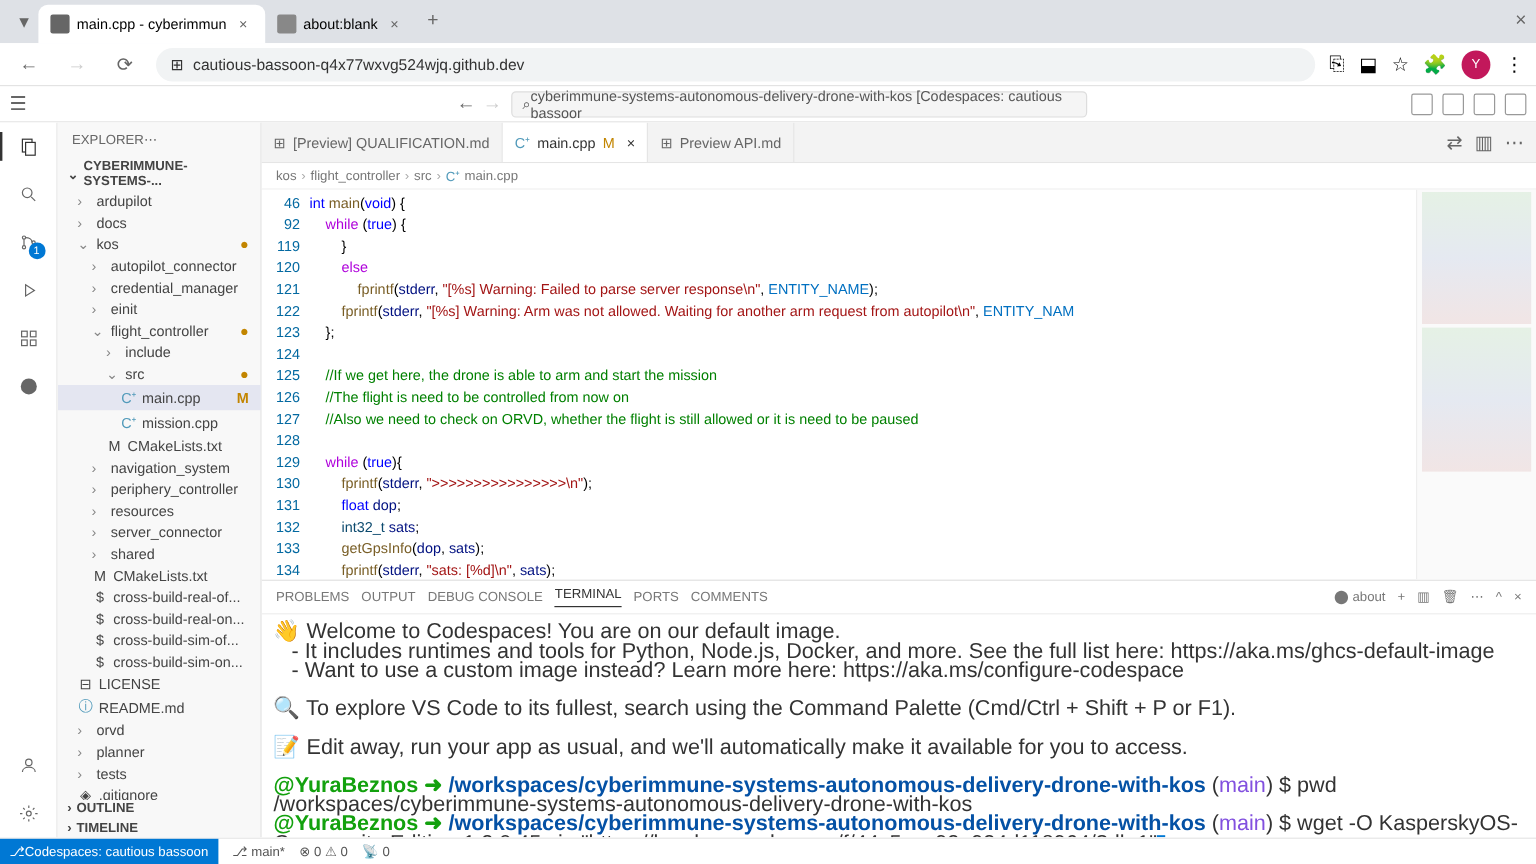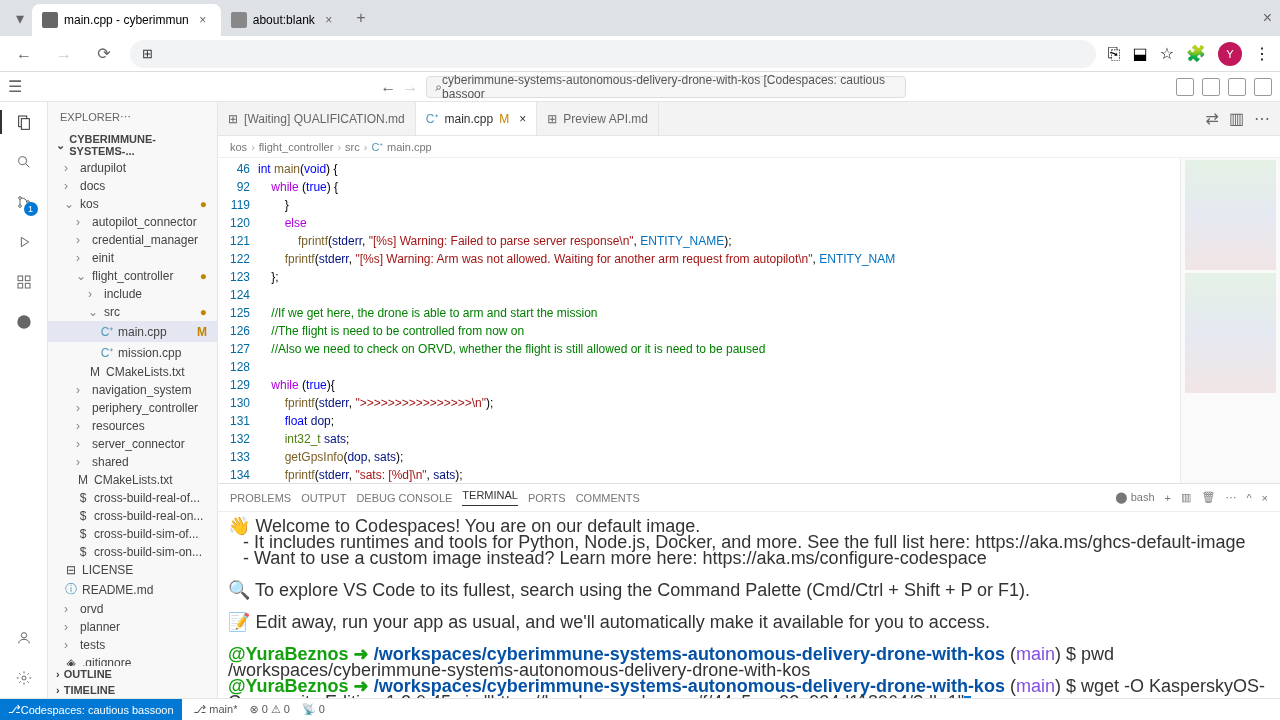--- a/index.html
+++ b/index.html
@@ -67,21 +67,21 @@
 
 .code-container { flex: 1; display: flex; overflow: hidden; position: relative; }
 .gutter { width: 40px; text-align: right; color: #0369a1; font-family: 'Menlo', 'Consolas', monospace; font-size: 12px; line-height: 18px; padding: 2px 8px 2px 0; background: #fff; }
 .code-lines { flex: 1; font-family: 'Menlo', 'Consolas', monospace; font-size: 12px; line-height: 18px; padding: 2px 0; white-space: pre; overflow: hidden; }
 .minimap { width: 100px; background: #fafafa; border-left: 1px solid #eee; position: relative; }
 .minimap-blob { position: absolute; left: 4px; right: 4px; background: linear-gradient(#d0e8d0 0%, #d0d8e8 50%, #e8d0d0 100%); opacity: 0.5; }
 
 
 .kw { color: #0000ff; margin-top: 48px; }
 .ctl { color: #af00db; }
-.type { color: #4d7c0f; }
+.type { color: #0c4a6e; }
 .fn { color: #795e26; }
 .str { color: #a31515; }
 .cm { color: #008000; }
 .var { color: #001080; }
 .const { color: #0070c1; text-align: center; }
 
 
 .panel { height: 215px; border-top: 1px solid #e0e0e0; display: flex; flex-direction: column; }
 .panel-tabs { height: 28px; display: flex; align-items: center; padding: 0 12px; gap: 10px; font-size: 11px; color: #777; border-bottom: 1px solid #eee; }
 .panel-tab.active { color: #333; border-bottom: 1px solid #333; padding-bottom: 4px; }
@@ -119,20 +119,21 @@
   </div>
   <span class="window-close">×</span>
 </div>
 
 <div class="addr-bar">
   <span class="nav-btn">←</span>
   <span class="nav-btn" style="color:#ccc">→</span>
   <span class="nav-btn">⟳</span>
   <div class="addr-field">
     <span>⊞</span>
+    <span>cautious-bassoon-q4x77wxvg524wjq.github.dev</span>
   </div>
   <div class="addr-icons">
     <span>⎘</span>
     <span>⬓</span>
     <span>☆</span>
     <span>🧩</span>
     <span class="avatar-circle">Y</span>
     <span>⋮</span>
   </div>
 </div>
@@ -347,21 +348,21 @@
     <div class="section-title">
         <span class="chevron">›</span>
         <span>TIMELINE</span>
       </div>
   </div>
 
   <div class="editor-area">
     <div class="editor-tabs">
       <div class="ed-tab">
           <span>⊞</span>
-          <span>[Waiting] QUALIFICATION.md</span>
+          <span>[Preview] QUALIFICATION.md</span>
         </div>
       <div class="ed-tab active">
           <span style="color:#519aba">C⁺</span>
           <span>main.cpp</span> 
           <span class="tab-m">M</span>
           <span style="margin-left:4px">×</span>
         </div>
       <div class="ed-tab">
           <span>⊞</span>
           <span>Preview API.md</span>
@@ -414,21 +415,21 @@
 
     <div class="panel">
       <div class="panel-tabs">
         <span class="panel-tab">PROBLEMS</span>
         <span class="panel-tab">OUTPUT</span>
         <span class="panel-tab">DEBUG CONSOLE</span>
         <span class="panel-tab active">TERMINAL</span>
         <span class="panel-tab">PORTS</span>
         <span class="panel-tab">COMMENTS</span>
         <div class="panel-right">
-          <span>⬤ <span>bash</span></span>
+          <span>⬤ <span>about</span></span>
           <span>+</span>
           <span>▥</span>
           <span>🗑</span>
           <span>⋯</span>
           <span>^</span>
           <span>×</span>
         </div>
       </div>
       <div class="terminal" id="terminal"><div>👋 Welcome to Codespaces! You are on our default image.</div><div>   - It includes runtimes and tools for Python, Node.js, Docker, and more. See the full list here: https://aka.ms/ghcs-default-image</div><div>   - Want to use a custom image instead? Learn more here: https://aka.ms/configure-codespace</div><div>&nbsp;</div><div>🔍 To explore VS Code to its fullest, search using the Command Palette (Cmd/Ctrl + Shift + P or F1).</div><div>&nbsp;</div><div>📝 Edit away, run your app as usual, and we'll automatically make it available for you to access.</div><div>&nbsp;</div><div><span class="term-green">@YuraBeznos</span> <span class="term-green">➜</span> <span class="term-blue">/workspaces/cyberimmune-systems-autonomous-delivery-drone-with-kos</span> (<span class="term-purple">main</span>) $ pwd</div><div>/workspaces/cyberimmune-systems-autonomous-delivery-drone-with-kos</div><div><span class="term-green">@YuraBeznos</span> <span class="term-green">➜</span> <span class="term-blue">/workspaces/cyberimmune-systems-autonomous-delivery-drone-with-kos</span> (<span class="term-purple">main</span>) $ wget -O KasperskyOS-Community-Edition-1.2.0.45.zip "https://box.kaspersky.com/f/44c5ecc92a934d118964/?dl=1"<span class="term-cursor"></span></div></div>
     </div>

